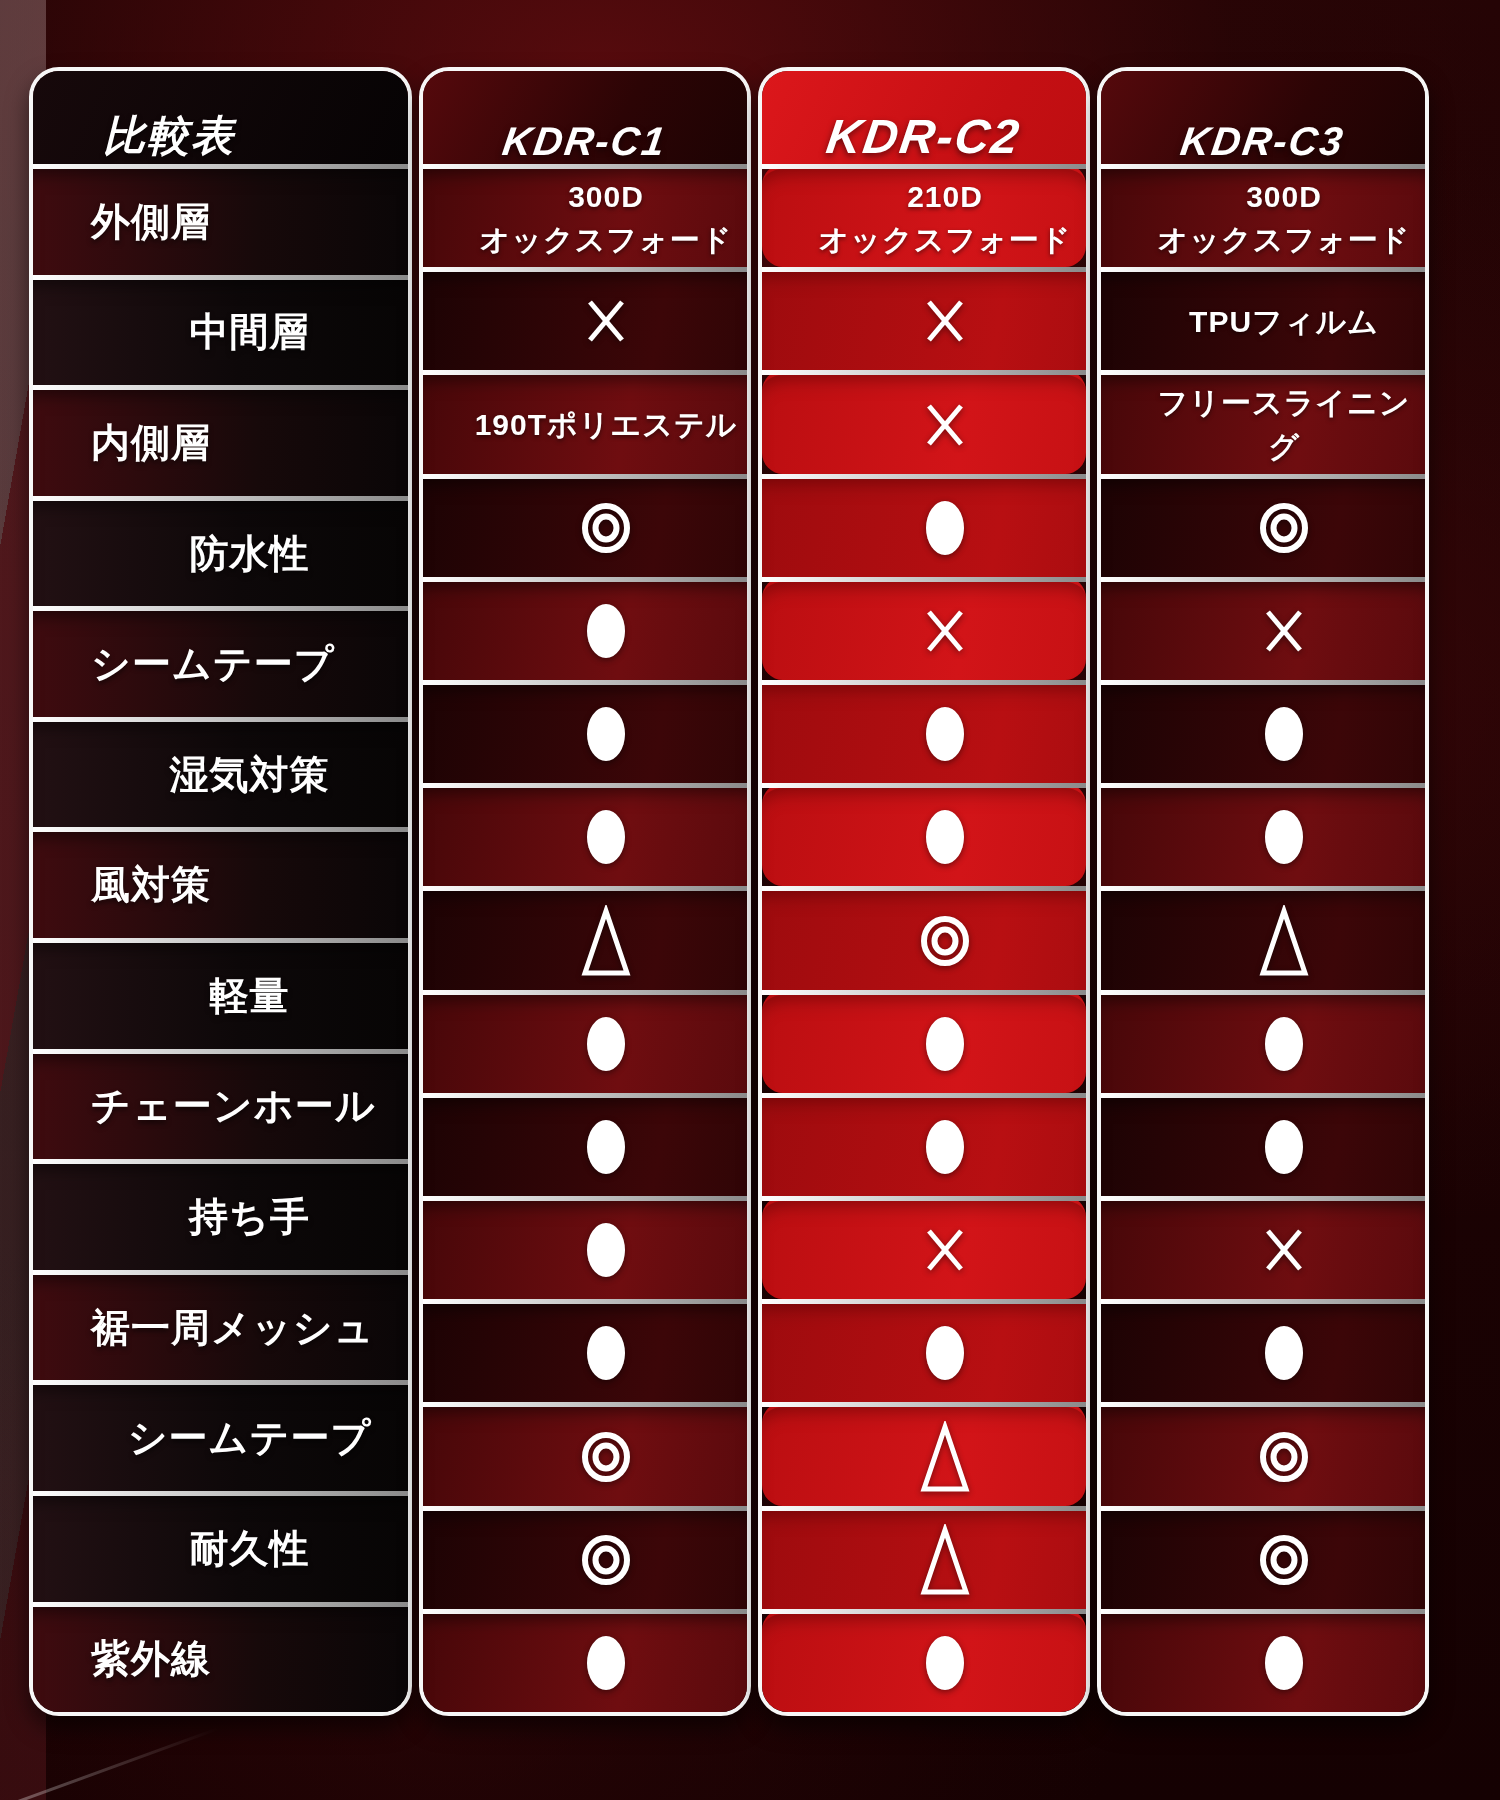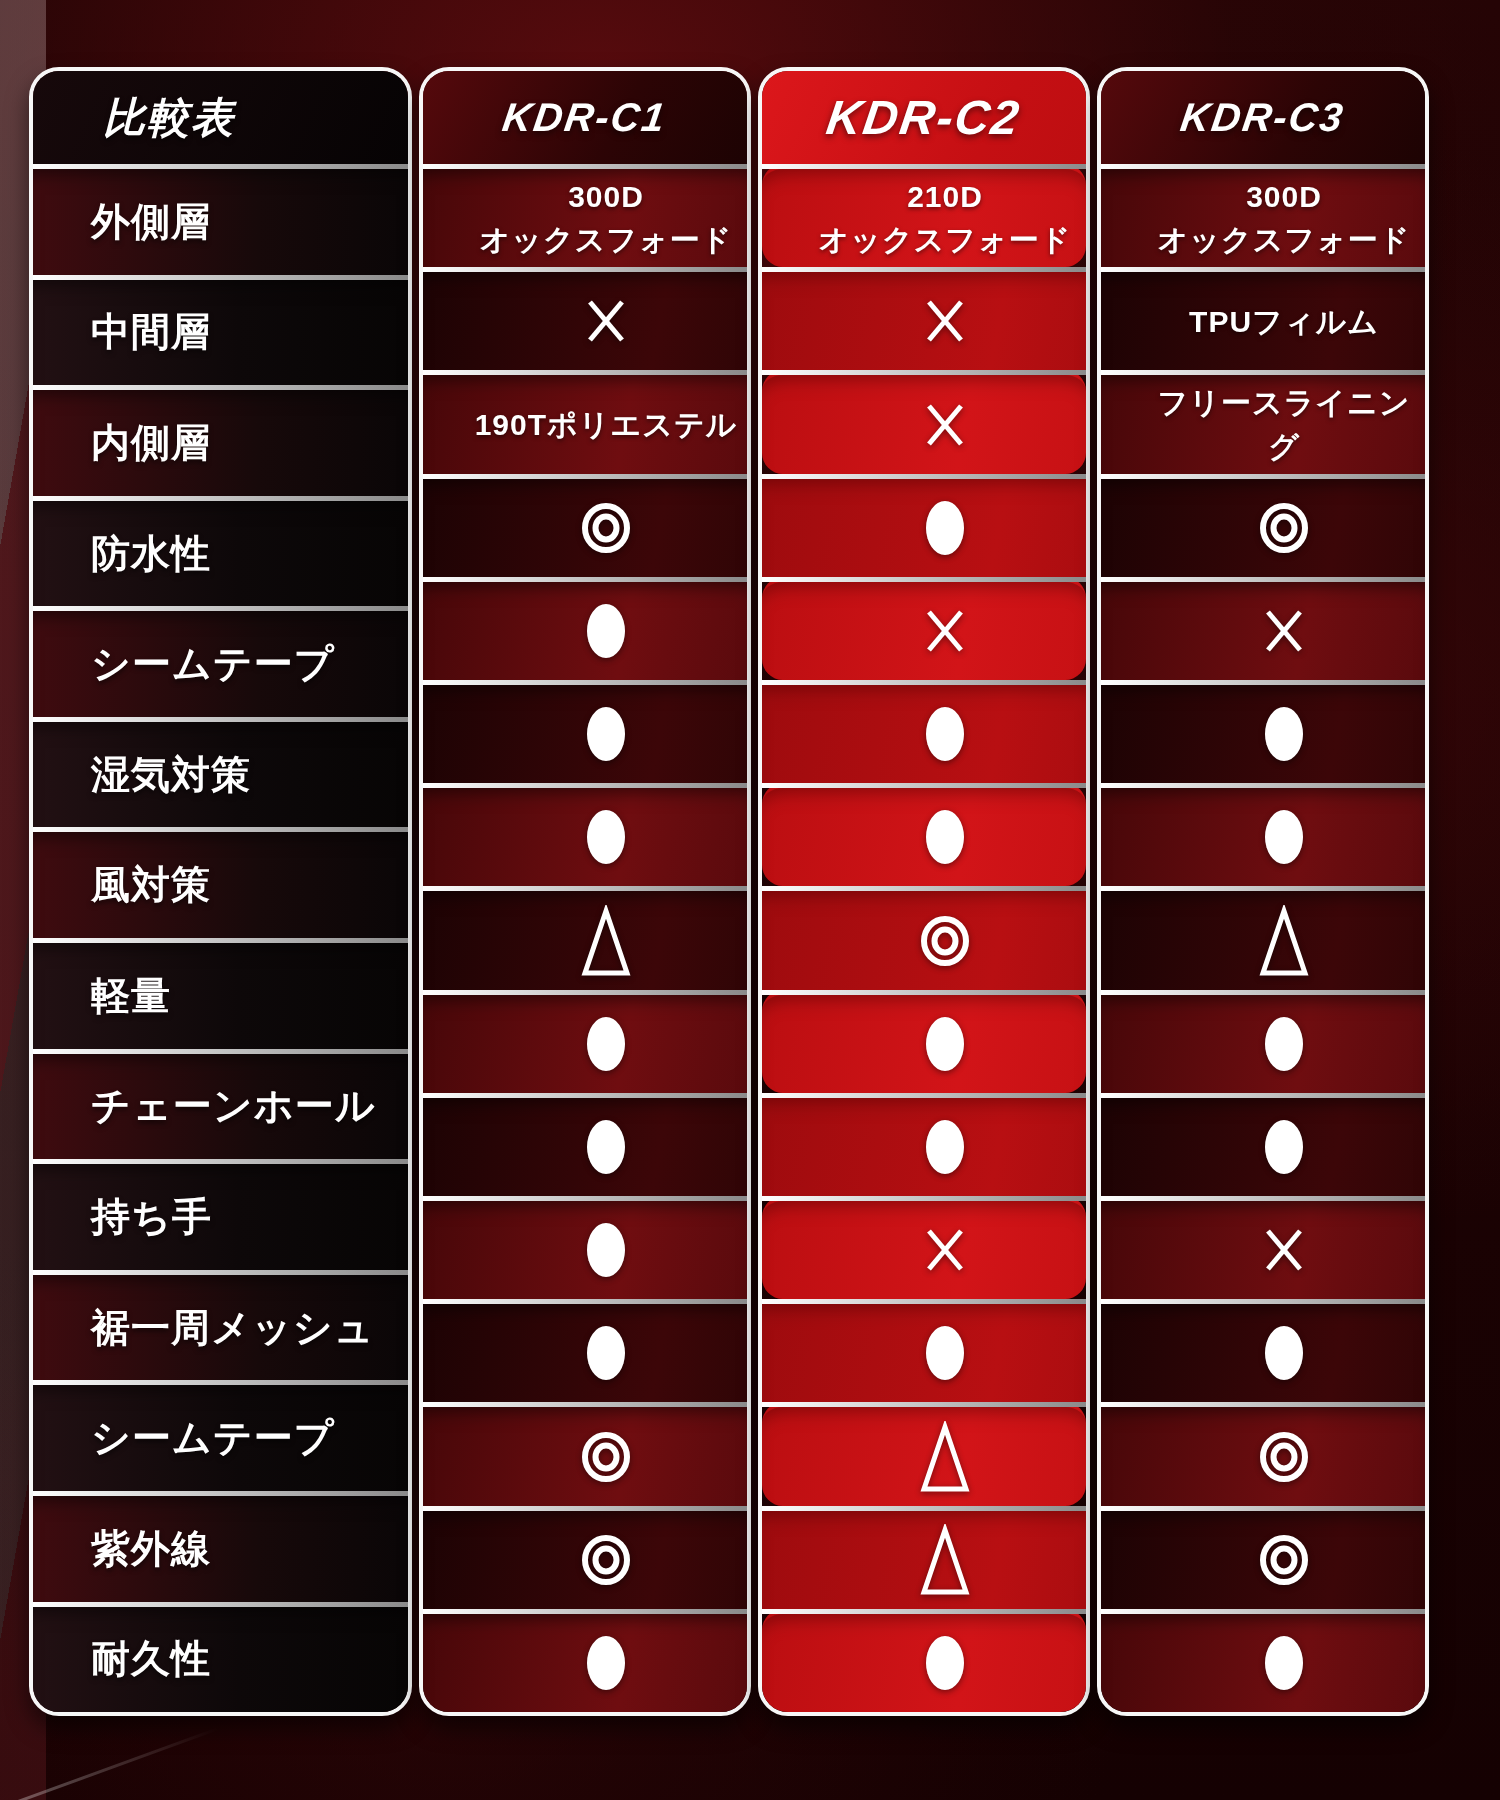--- a/index.html
+++ b/index.html
@@ -42,27 +42,27 @@
     flex:1;display:flex;align-items:center;justify-content:center;
     position:relative;box-sizing:border-box;
   }
   .cell + .cell{
     border-top:5px solid transparent;
     border-image:linear-gradient(90deg,#ffffff,#8a8a8a) 1;
     padding-left:42px;
   }
   .cell:not(.cell-header){box-shadow:inset 0 14px 18px -10px rgba(0,0,0,.55);}
   .col-bright .cell:not(.cell-header){box-shadow:inset 0 14px 18px -10px rgba(70,0,0,.5);}
-  .cell-header{flex:0 0 93px;}
+  .cell-header{flex:0 0 93px;align-items:flex-end;}
 
   
   .col-label .cell{justify-content:flex-start;padding-left:58px;}
   .col-label .cell-header{padding-left:70px;background:linear-gradient(115deg,#17090b,#060304);}
   .col-label .cell.odd{background:linear-gradient(90deg,#3f0b0f,#17090a 60%,#0a0607);}
-  .col-label .cell.even{background:linear-gradient(90deg,#221013,#0d0809 55%,#070505);}
+  .col-label .cell.even{background:linear-gradient(90deg,#221013,#0d0809 55%,#070505);justify-content:center;}
 
   
   .col-dark .cell-header{background:linear-gradient(118deg,#55090c,#2c0405 60%,#1d0303);}
   .col-dark .cell.odd{background:linear-gradient(100deg,#470709,#6f0d10 62%,#5a0a0d);}
   .col-dark .cell.even{background:linear-gradient(100deg,#1d0304,#3c0608 72%,#300506);}
 
   
   .col-bright .cell-header{background:linear-gradient(118deg,#dc171b,#c50f13 70%,#bd0e11);}
   .col-bright .cell.odd{background:linear-gradient(100deg,#bb0e11,#d21418 62%,#c71114);border-radius:21px;}
   .col-bright .cell.even{background:linear-gradient(100deg,#9e0b0e,#b80f12 72%,#ab0d10);}
@@ -129,25 +129,25 @@
         </div>
         <div class="cell even">
           <span class="row-label">持ち手</span>
         </div>
         <div class="cell odd">
           <span class="row-label">裾一周メッシュ</span>
         </div>
         <div class="cell even">
           <span class="row-label">シームテープ</span>
         </div>
+        <div class="cell even">
+          <span class="row-label">耐久性</span>
+        </div>
         <div class="cell odd">
           <span class="row-label">紫外線</span>
-        </div>
-        <div class="cell even">
-          <span class="row-label">耐久性</span>
         </div>
       </div>
       <div class="col col-dark">
         <div class="cell cell-header">
           <span class="product-name">KDR-C1</span>
         </div>
         <div class="cell odd">
           <span class="value-text">300D
 オックスフォード</span>
         </div>

